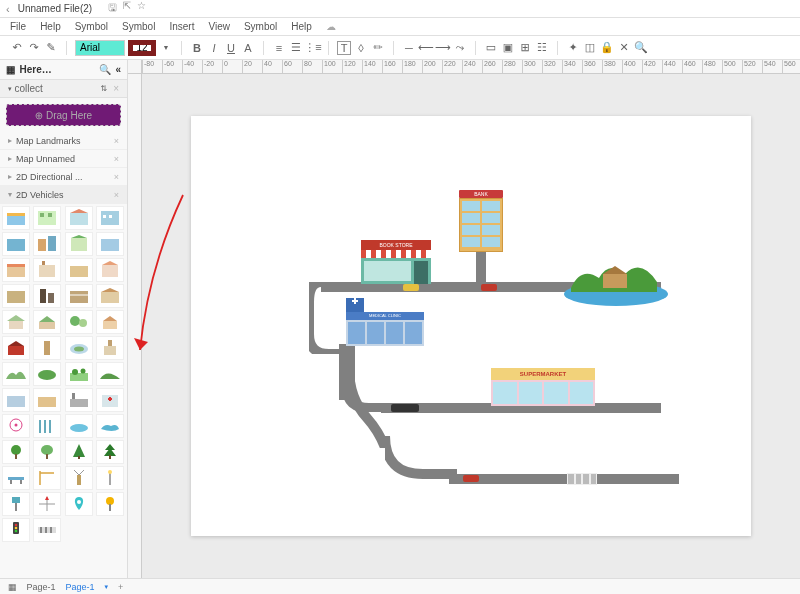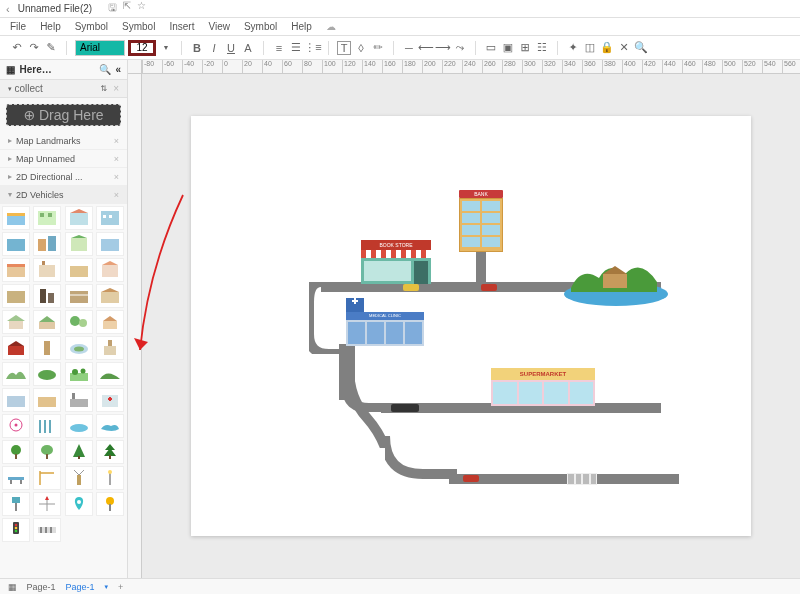--- a/index.html
+++ b/index.html
@@ -8,29 +8,29 @@
   .titlebar .back { color: #888; cursor: pointer; }
   .titlebar .title { font-size: 10px; color: #444; }
   .titlebar .icons { display: flex; gap: 6px; margin-left: 8px; }
   .titlebar .icons span { color: #888; font-size: 10px; }
   .menubar { height: 18px; background: #fff; display: flex; align-items: center; gap: 14px; padding: 0 10px; font-size: 10px; color: #555; border-bottom: 1px solid #e0e0e0; }
   .menubar span { cursor: pointer; }
   .toolbar { height: 24px; background: #fff; border-bottom: 1px solid #e0e0e0; display: flex; align-items: center; padding: 0 6px; gap: 4px; }
   .toolbar .grp { display: flex; align-items: center; gap: 3px; padding: 0 4px; }
   .toolbar .sep { width: 1px; height: 14px; background: #ddd; }
   .tb-icon { width: 14px; height: 14px; display: flex; align-items: center; justify-content: center; color: #666; font-size: 11px; }
-  .font-sel { border: 1px solid #ccc; height: 16px; font-size: 10px; padding: 0 18px 0 4px; width: 50px; background:#14b8a6; }
-  .size-sel { border: 3px solid #7f1d1d; height: 16px; font-size: 10px; width: 28px; text-align: center; background:#fff; }
+  .font-sel { border: 1px solid #ccc; height: 16px; font-size: 10px; padding: 0 18px 0 4px; width: 50px; background:#5eead4; }
+  .size-sel { border: 5px solid #7f1d1d; height: 16px; font-size: 10px; width: 28px; text-align: center; background:#fff; }
   .main { display: flex; height: calc(594px - 18px - 18px - 24px - 16px); }
   .leftpanel { width: 128px; background: #f8f8f8; border-right: 1px solid #ddd; display: flex; flex-direction: column; }
   .panel-head { height: 20px; display: flex; align-items: center; padding: 0 6px; gap: 4px; border-bottom: 1px solid #e0e0e0; font-size: 10px; font-weight: bold; }
   .panel-head .spacer { flex: 1; }
   .collect-head { height: 18px; display: flex; align-items: center; padding: 0 8px; font-size: 10px; color: #666; background:#f0f0f0; border-bottom:1px solid #e0e0e0;}
   .collect-head .spacer { flex:1; }
-  .drag-here { margin: 6px; height: 22px; border: 1px dashed #ccc; border-radius: 3px; display: flex; align-items: center; justify-content: center; font-size: 14px; color: #aaa; background:#404040;text-align:right;}
+  .drag-here { margin: 6px; height: 22px; border: 1px dashed #ccc; border-radius: 3px; display: flex; align-items: center; justify-content: center; font-size: 10px; color: #aaa; background:#701a75;text-align:right;}
   .cat { height: 18px; display: flex; align-items: center; padding: 0 8px; font-size: 9px; color: #555; border-bottom: 1px solid #eee; cursor: pointer; }
   .cat .chev { margin-right: 4px; font-size: 8px; color:#999;}
   .cat .close { margin-left: auto; color: #bbb; font-size: 9px;}
   .shapes-grid { flex: 1; overflow: hidden; padding: 2px; display: grid; grid-template-columns: repeat(4, 1fr); gap: 2px; align-content: start; }
   .shape { width: 28px; height: 24px; background: #fff; border: 1px solid #eee; display: flex; align-items: center; justify-content: center; }
   .shape svg { width: 22px; height: 18px; }
   .canvas-area { flex: 1; position: relative; background: #ebebeb; overflow: hidden; }
   .hruler { position: absolute; top: 0; left: 14px; right: 0; height: 14px; background: #f5f5f5; border-bottom: 1px solid #ccc; display:flex; font-size:7px; color:#888; overflow:hidden;}
   .hruler span { width: 20px; border-left:1px solid #ccc; padding-left:1px; flex-shrink:0;}
   .vruler { position: absolute; top: 14px; left: 0; width: 14px; bottom: 0; background: #f5f5f5; border-right: 1px solid #ccc; }

